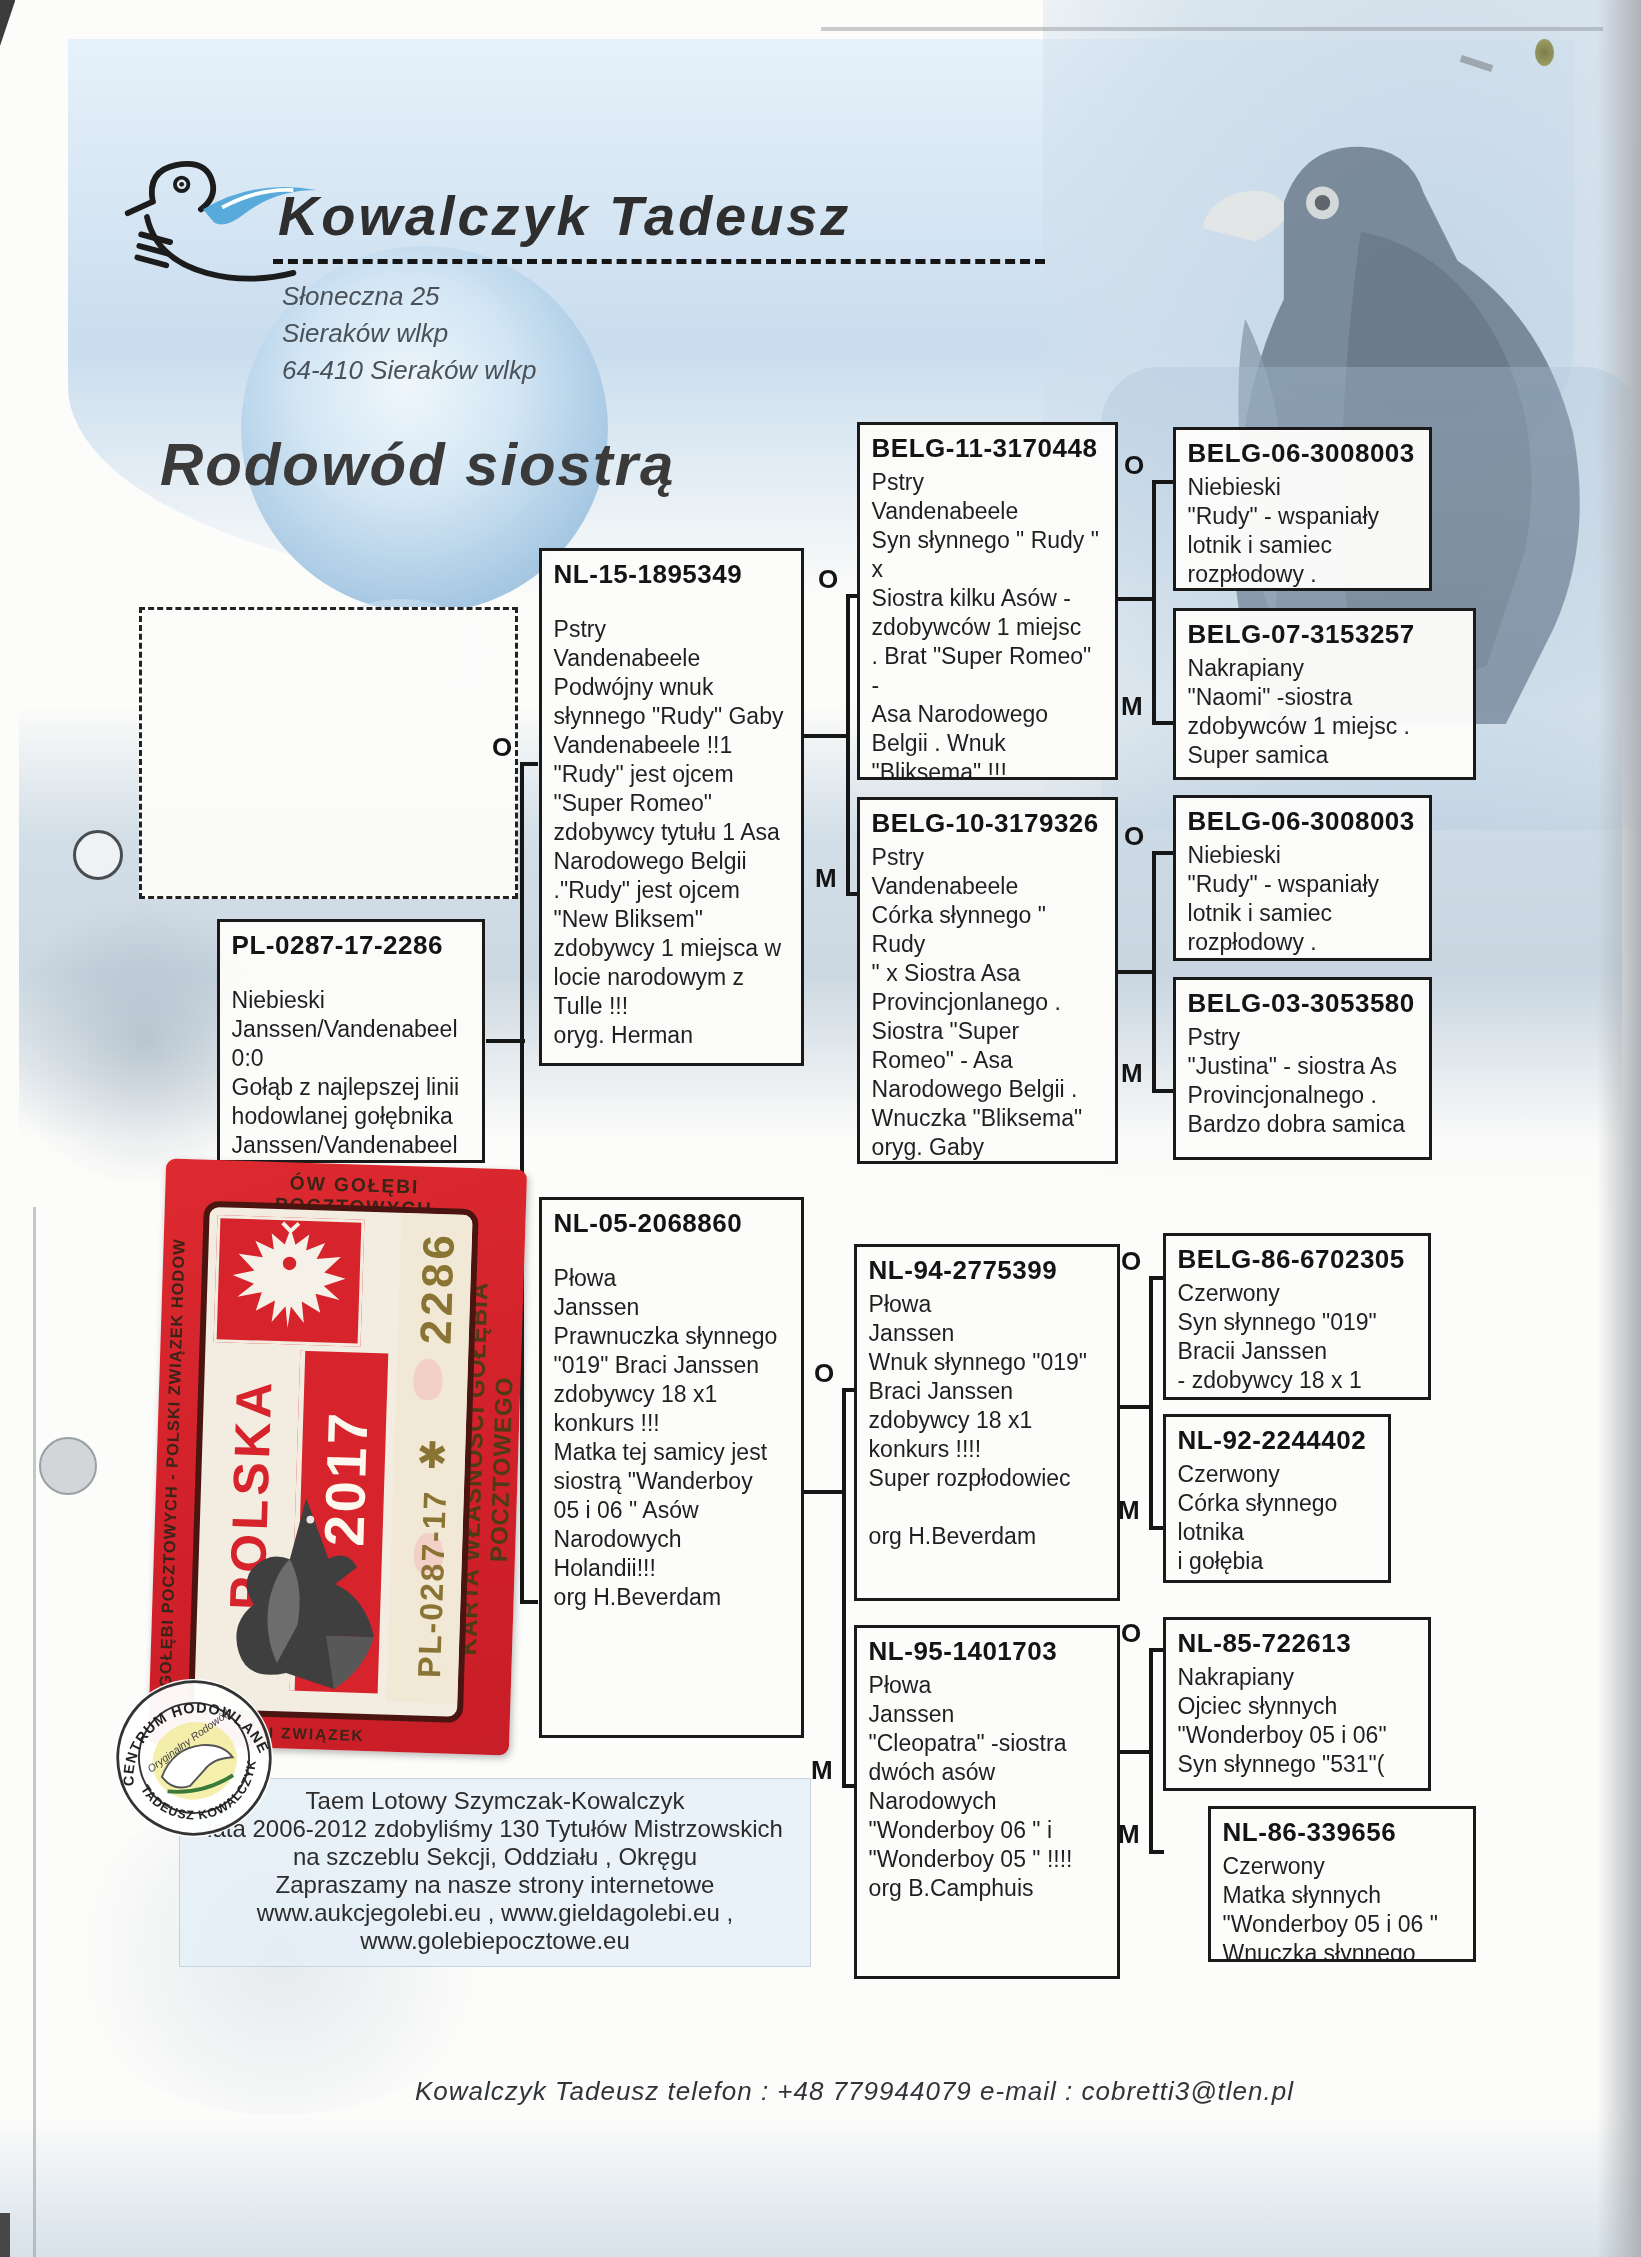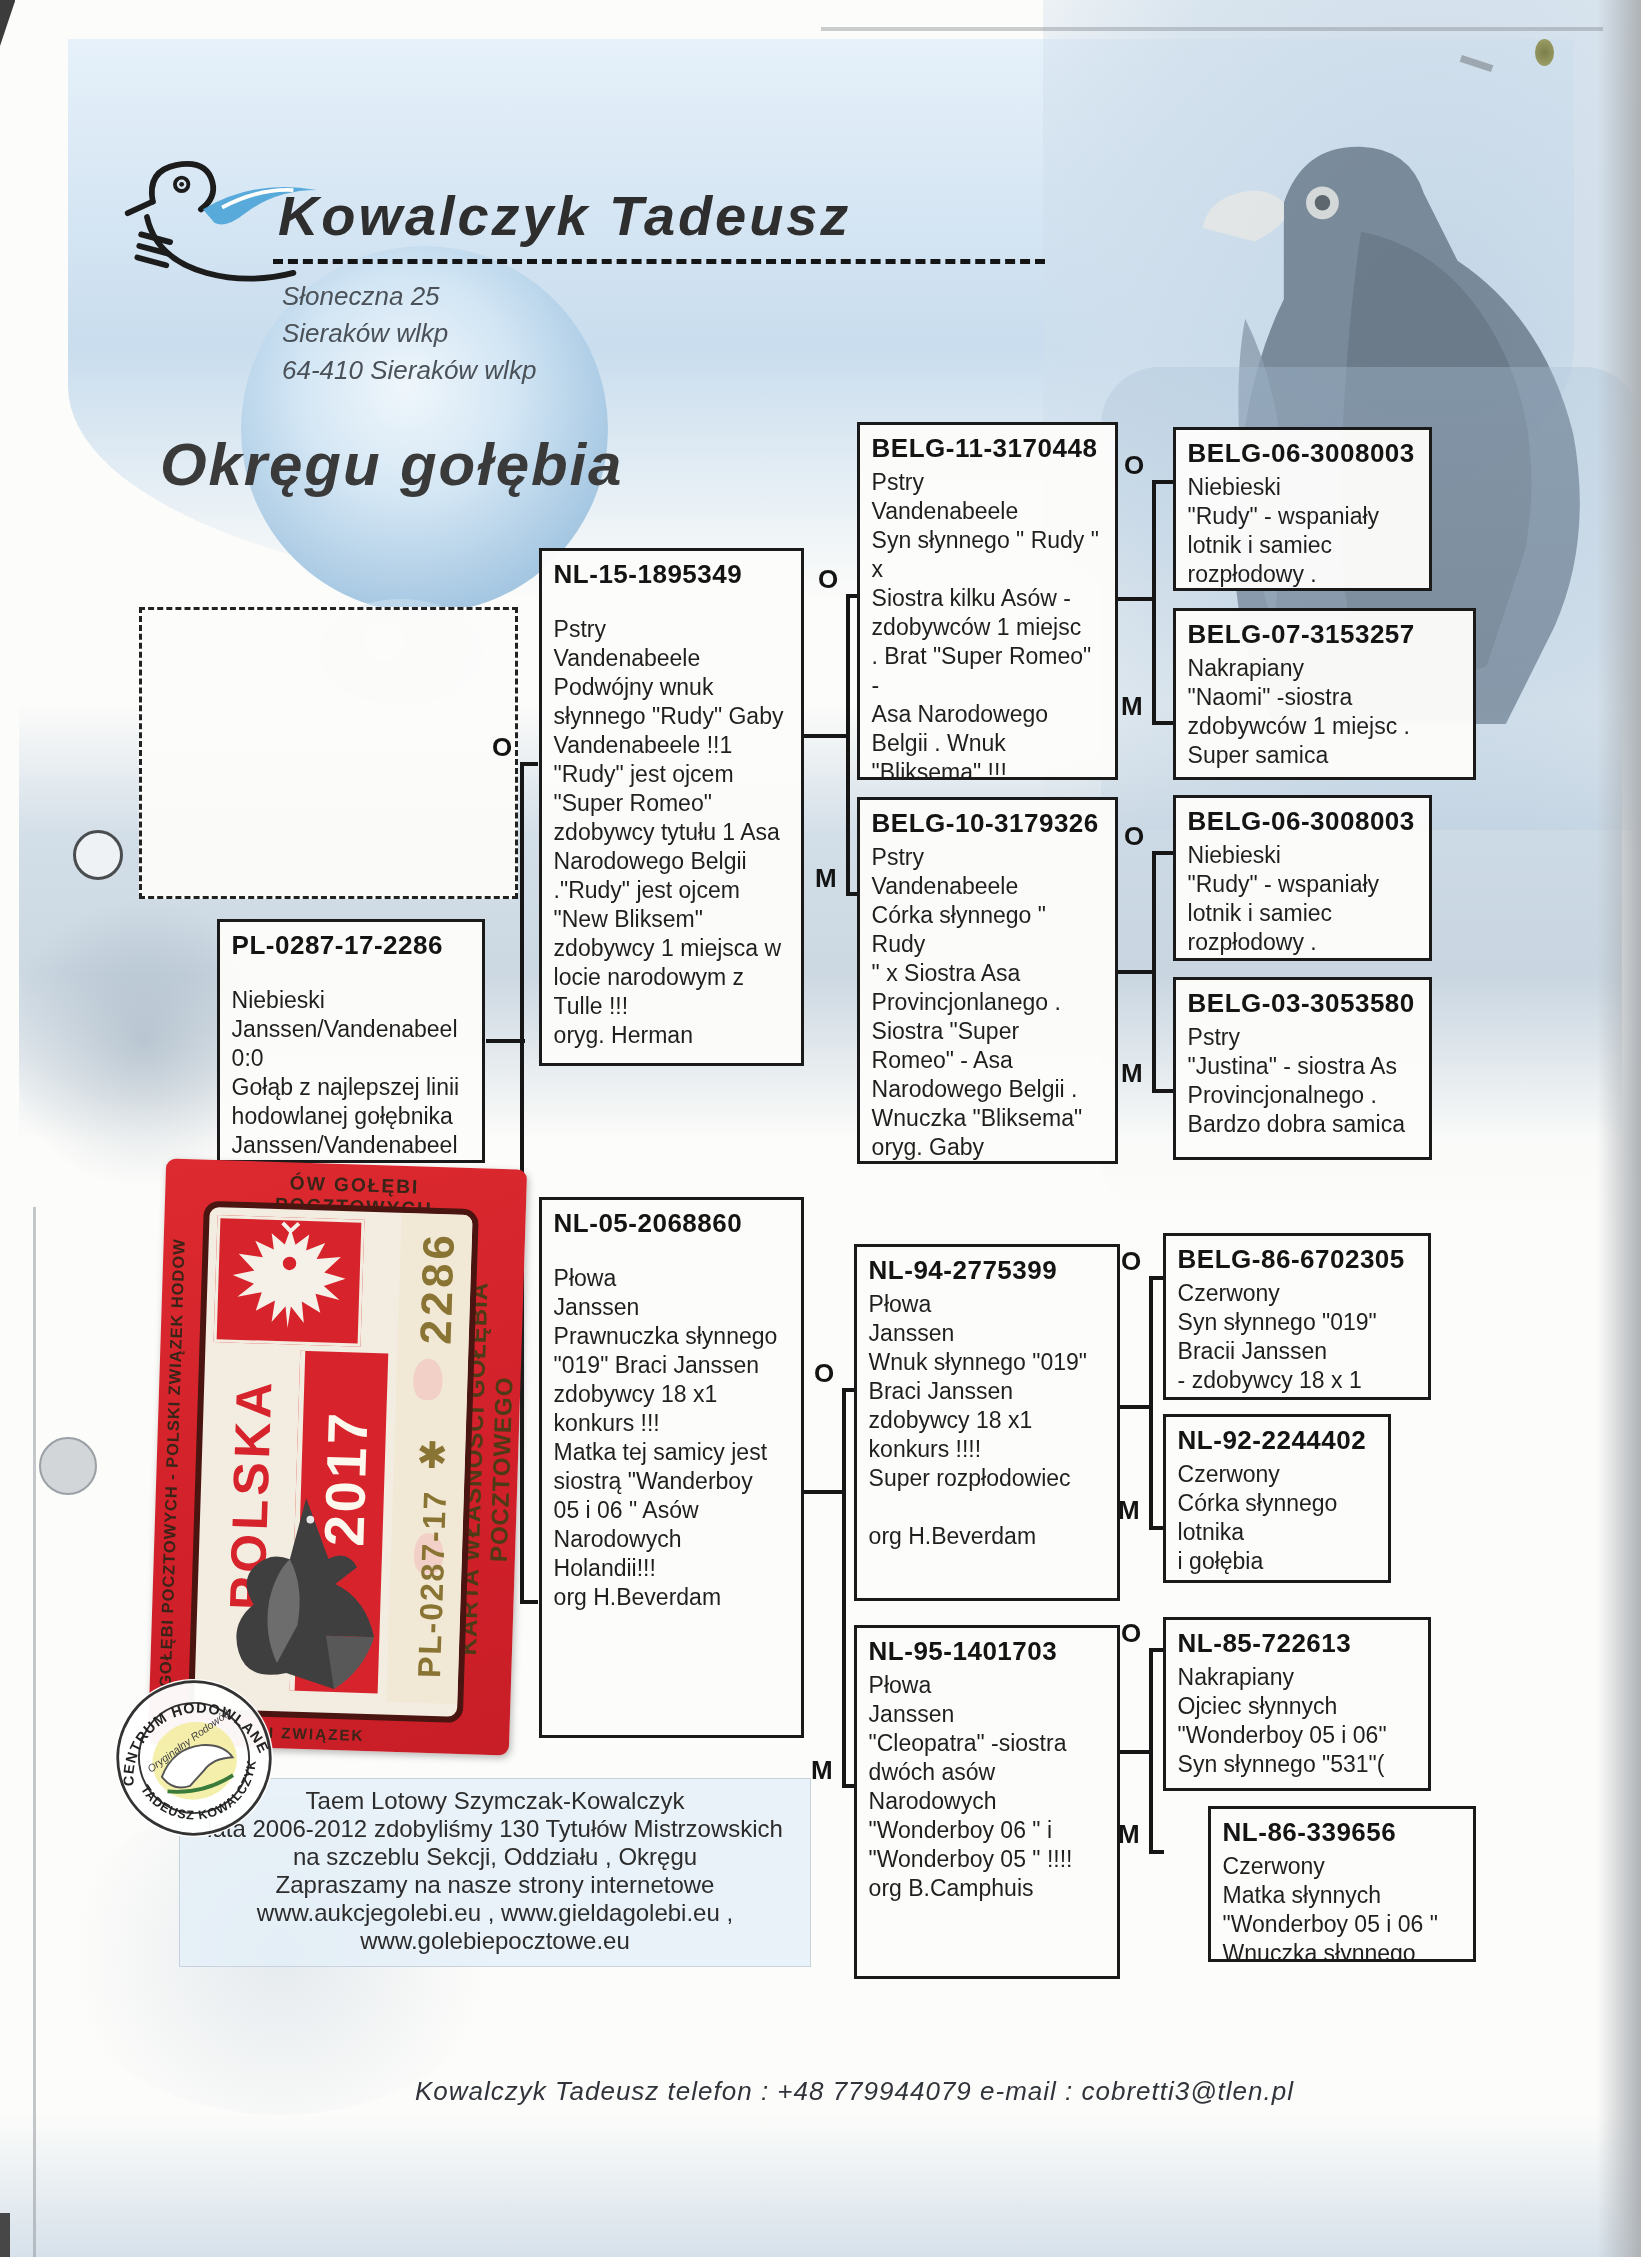--- a/index.html
+++ b/index.html
@@ -136,21 +136,21 @@
     <circle cx="70" cy="46" r="7" fill="none" stroke="#1c1c1c" stroke-width="4"></circle>
     <circle cx="70" cy="46" r="2.5" fill="#1c1c1c"></circle>
     <path d="M92 72 Q146 40 210 52 Q168 52 136 76 Q116 92 104 86 Z" fill="#4aa3d8" opacity=".9"></path>
     <path d="M112 70 Q150 50 186 52" stroke="#fdfdfb" stroke-width="4" fill="none"></path>
   </svg>
   <div class="owner">Kowalczyk Tadeusz</div>
   <div class="owner-underline"></div>
   <div class="address">Słoneczna 25
 Sieraków wlkp
 64-410 Sieraków wlkp</div>
-  <div class="doc-title">Okręgu gołębia</div>
+  <div class="doc-title">Rodowód siostrą</div>
 
   <div class="dashed-box"></div>
 
   <div class="box" style="left:217px;top:919px;width:268px;height:244px">
     <div class="ring gap">PL-0287-17-2286</div>
     <div class="body">Niebieski
 Janssen/Vandenabeel
 0:0
 Gołąb z najlepszej linii
 hodowlanej gołębnika

